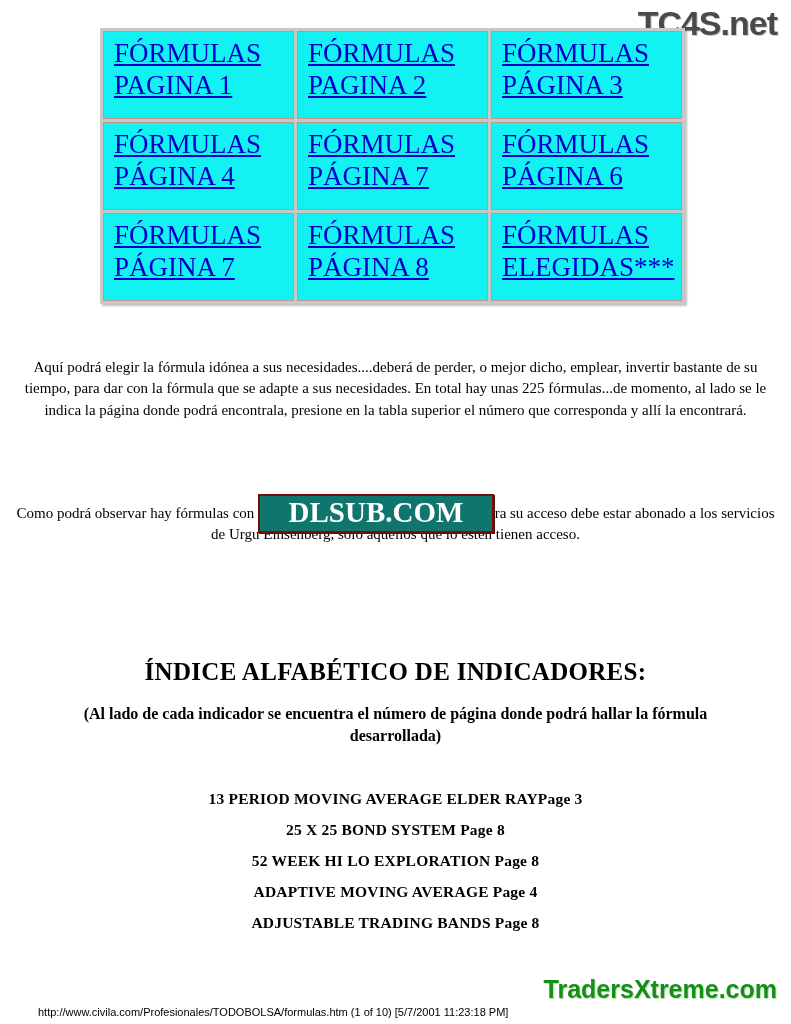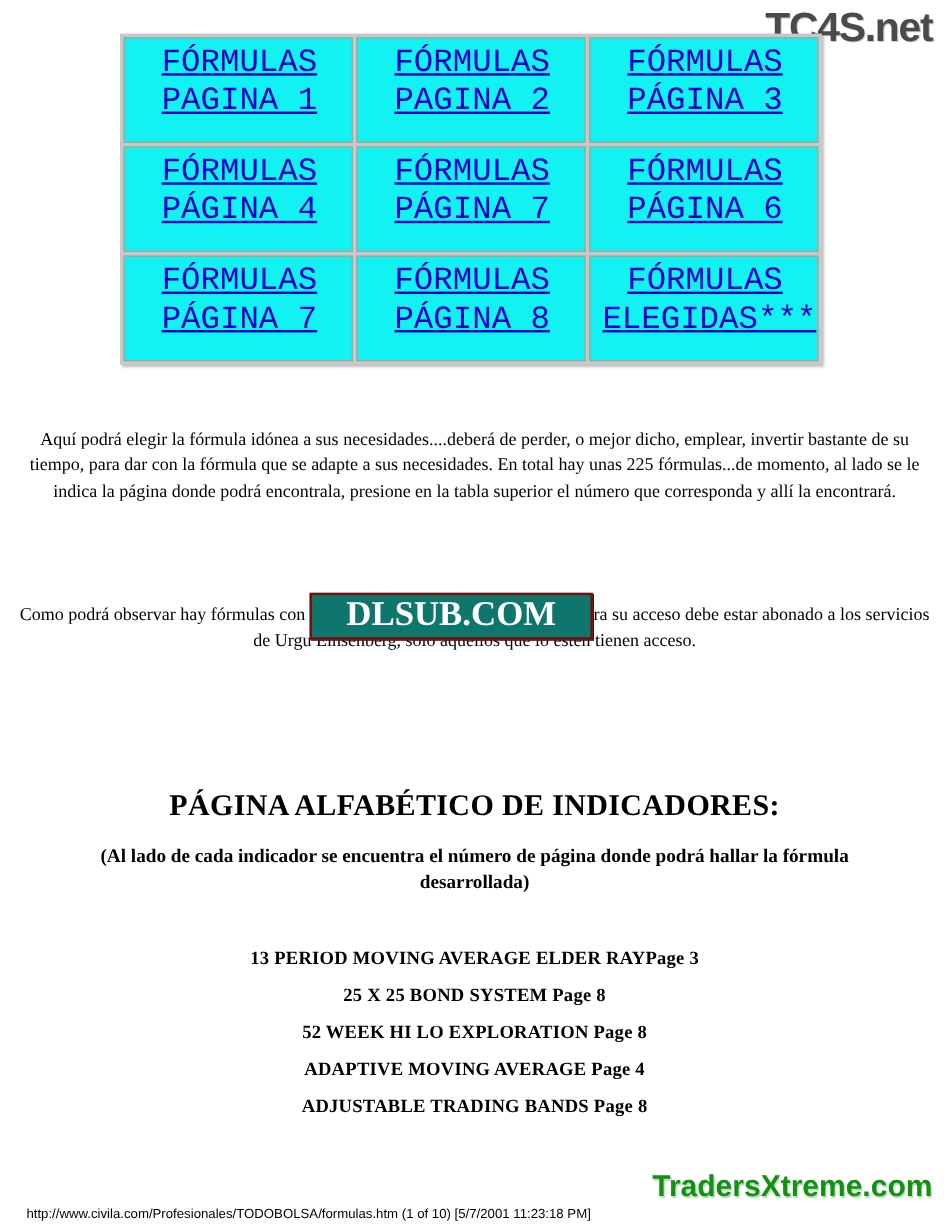--- a/index.html
+++ b/index.html
@@ -47,26 +47,25 @@
   table.links td {
     background: #13f2f2;
     border: 1px solid #b99a8c;
     padding: 6px 8px 8px 10px;
     vertical-align: top;
     height: 72px;
   }
   table.links a {
     color: #0000cc;
     text-decoration: underline;
-    font-family: Liberation Mono, monospace;
+    font-family: Liberation Serif, serif;
     font-size: 27px;
     font-weight: normal;
     line-height: 1.18;
     display: block;
-    text-align: center;
   }
 
   
   .para {
     position: absolute;
     left: 14px;
     width: 763px;
     text-align: center;
     font-size: 15px;
     line-height: 1.42;
@@ -128,21 +127,21 @@
     font-size: 15.5px;
     font-weight: bold;
     margin-bottom: 13px;
     letter-spacing: 0.2px;
   }
 
   
   .footer-url {
     position: absolute;
     bottom: 6px;
-    left: 22px;
+    left: 38px;
     font-family: "Liberation Sans", sans-serif;
     font-size: 11px;
     color: #000000;
   }
   .tx-watermark {
     position: absolute;
     bottom: 20px;
     right: 14px;
     font-family: "Liberation Sans", sans-serif;
     font-weight: bold;
@@ -194,21 +193,21 @@
       </tr>
     </tbody>
   </table>
 </div>
 
 <p class="para para1">Aquí podrá elegir la fórmula idónea a sus necesidades....deberá de perder, o mejor dicho, emplear, invertir bastante de su tiempo, para dar con la fórmula que se adapte a sus necesidades. En total hay unas 225 fórmulas...de momento, al lado se le indica la página donde podrá encontrala, presione en la tabla superior el número que corresponda y allí la encontrará.</p>
 <p class="para para2">Como podrá observar hay fórmulas con tres caracteres *** ello significa que para su acceso debe estar abonado a los servicios de Urgu Einsenberg, sólo aquellos que lo estén tienen acceso.</p>
 
 <div class="dlsub">DLSUB.COM</div>
 
-<div class="index-title">PÁGINA ALFABÉTICO DE INDICADORES:</div>
+<div class="index-title">ÍNDICE ALFABÉTICO DE INDICADORES:</div>
 <div class="index-sub">(Al lado de cada indicador se encuentra el número de página donde podrá hallar la fórmula desarrollada)</div>
 
 <div class="indicator-list">
   <div>13 PERIOD MOVING AVERAGE ELDER RAYPage 3</div>
   <div>25 X 25 BOND SYSTEM Page 8</div>
   <div>52 WEEK HI LO EXPLORATION Page 8</div>
   <div>ADAPTIVE MOVING AVERAGE Page 4</div>
   <div>ADJUSTABLE TRADING BANDS Page 8</div>
 </div>
 

